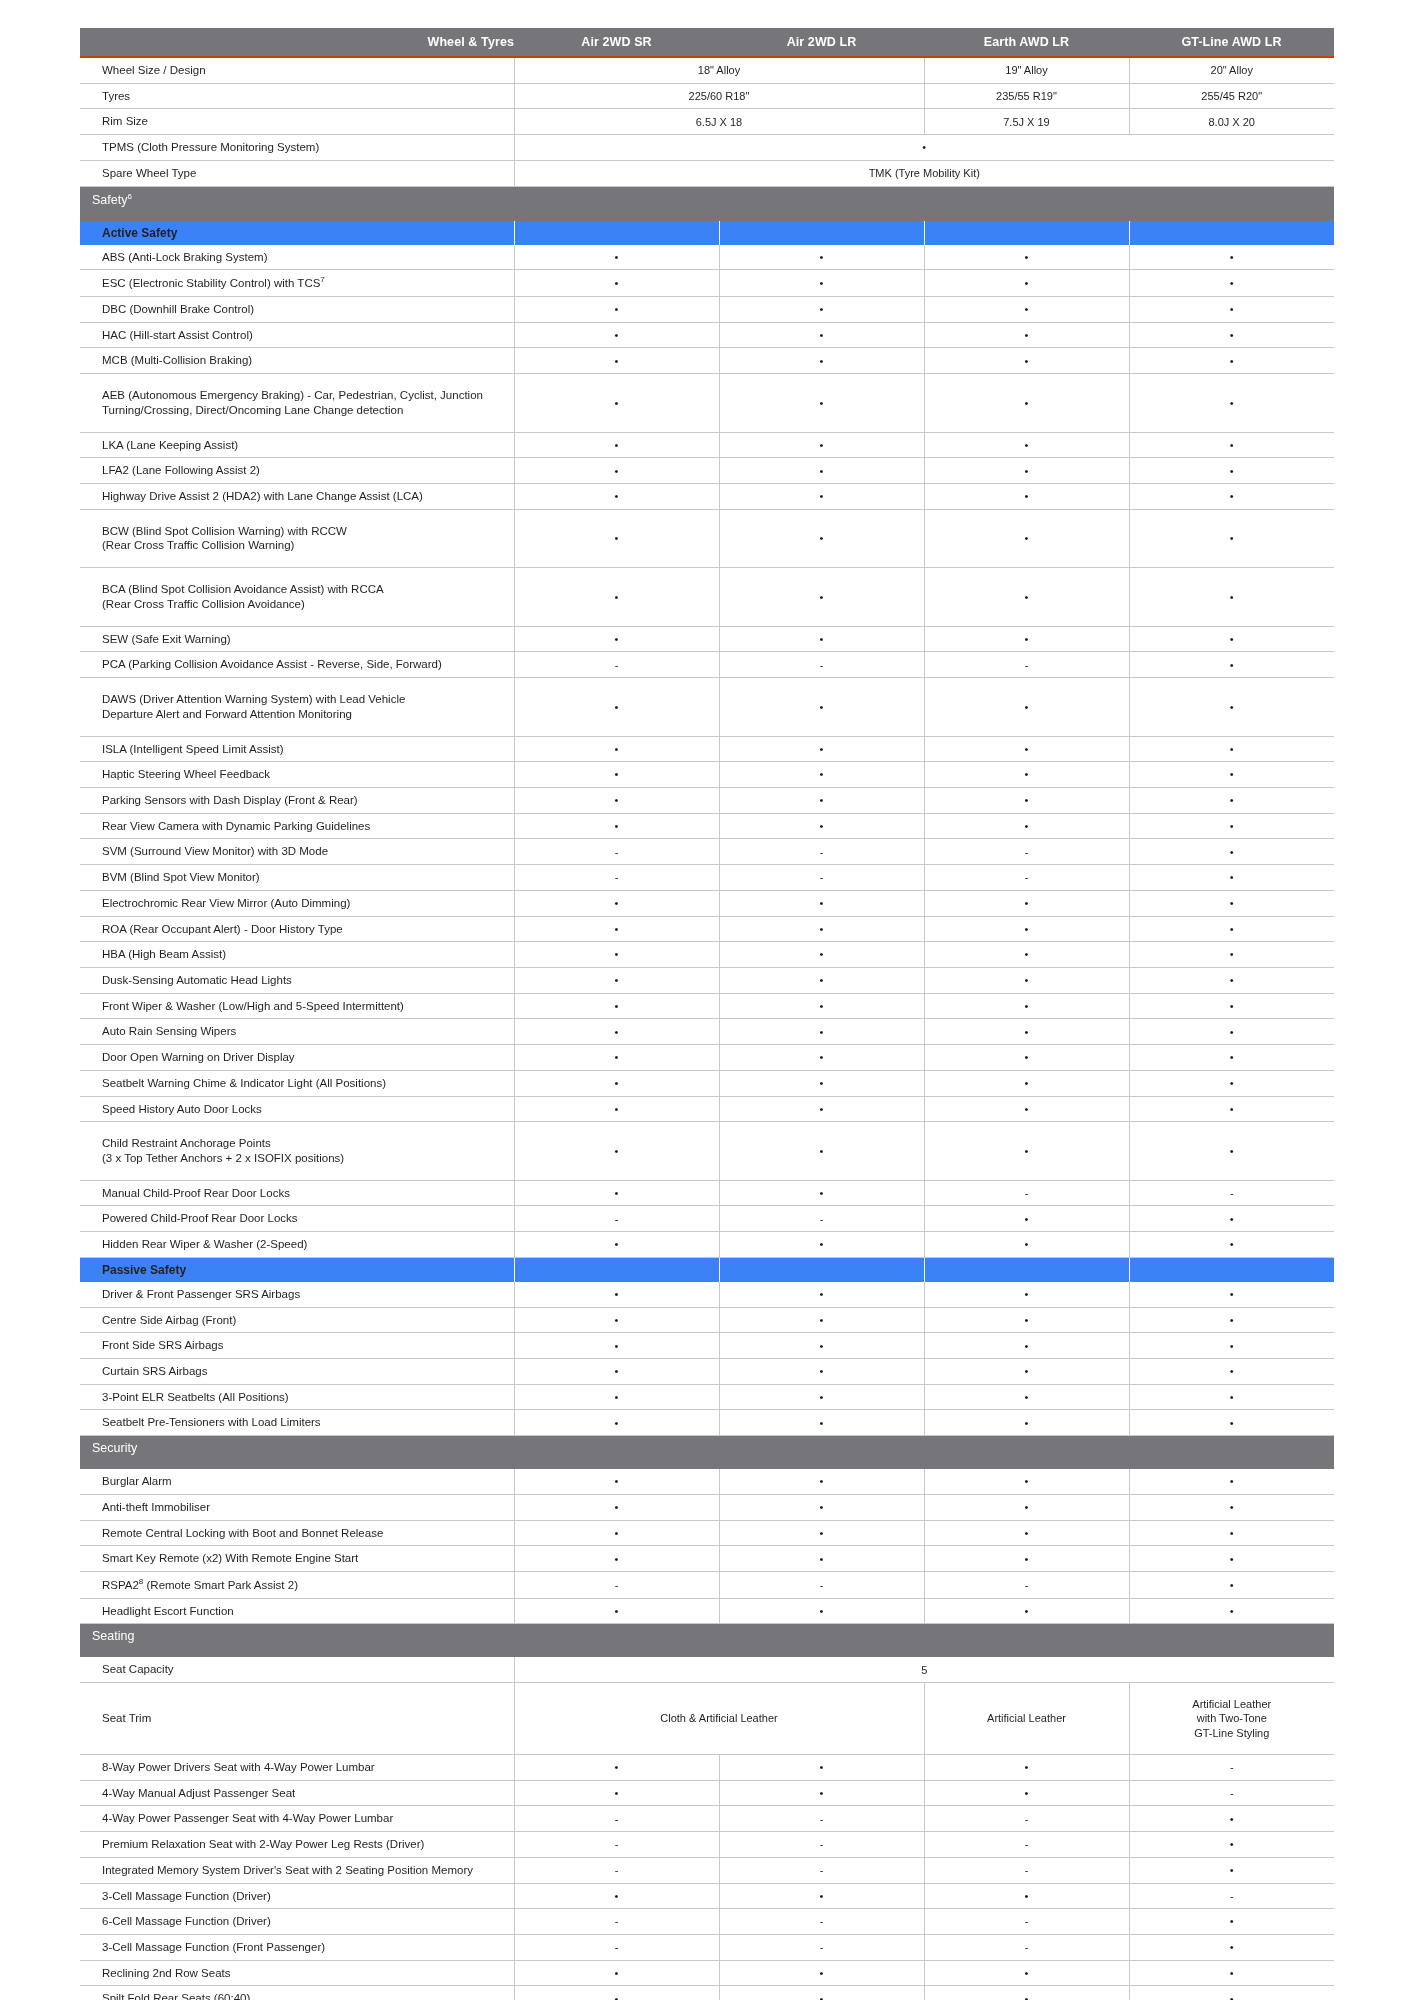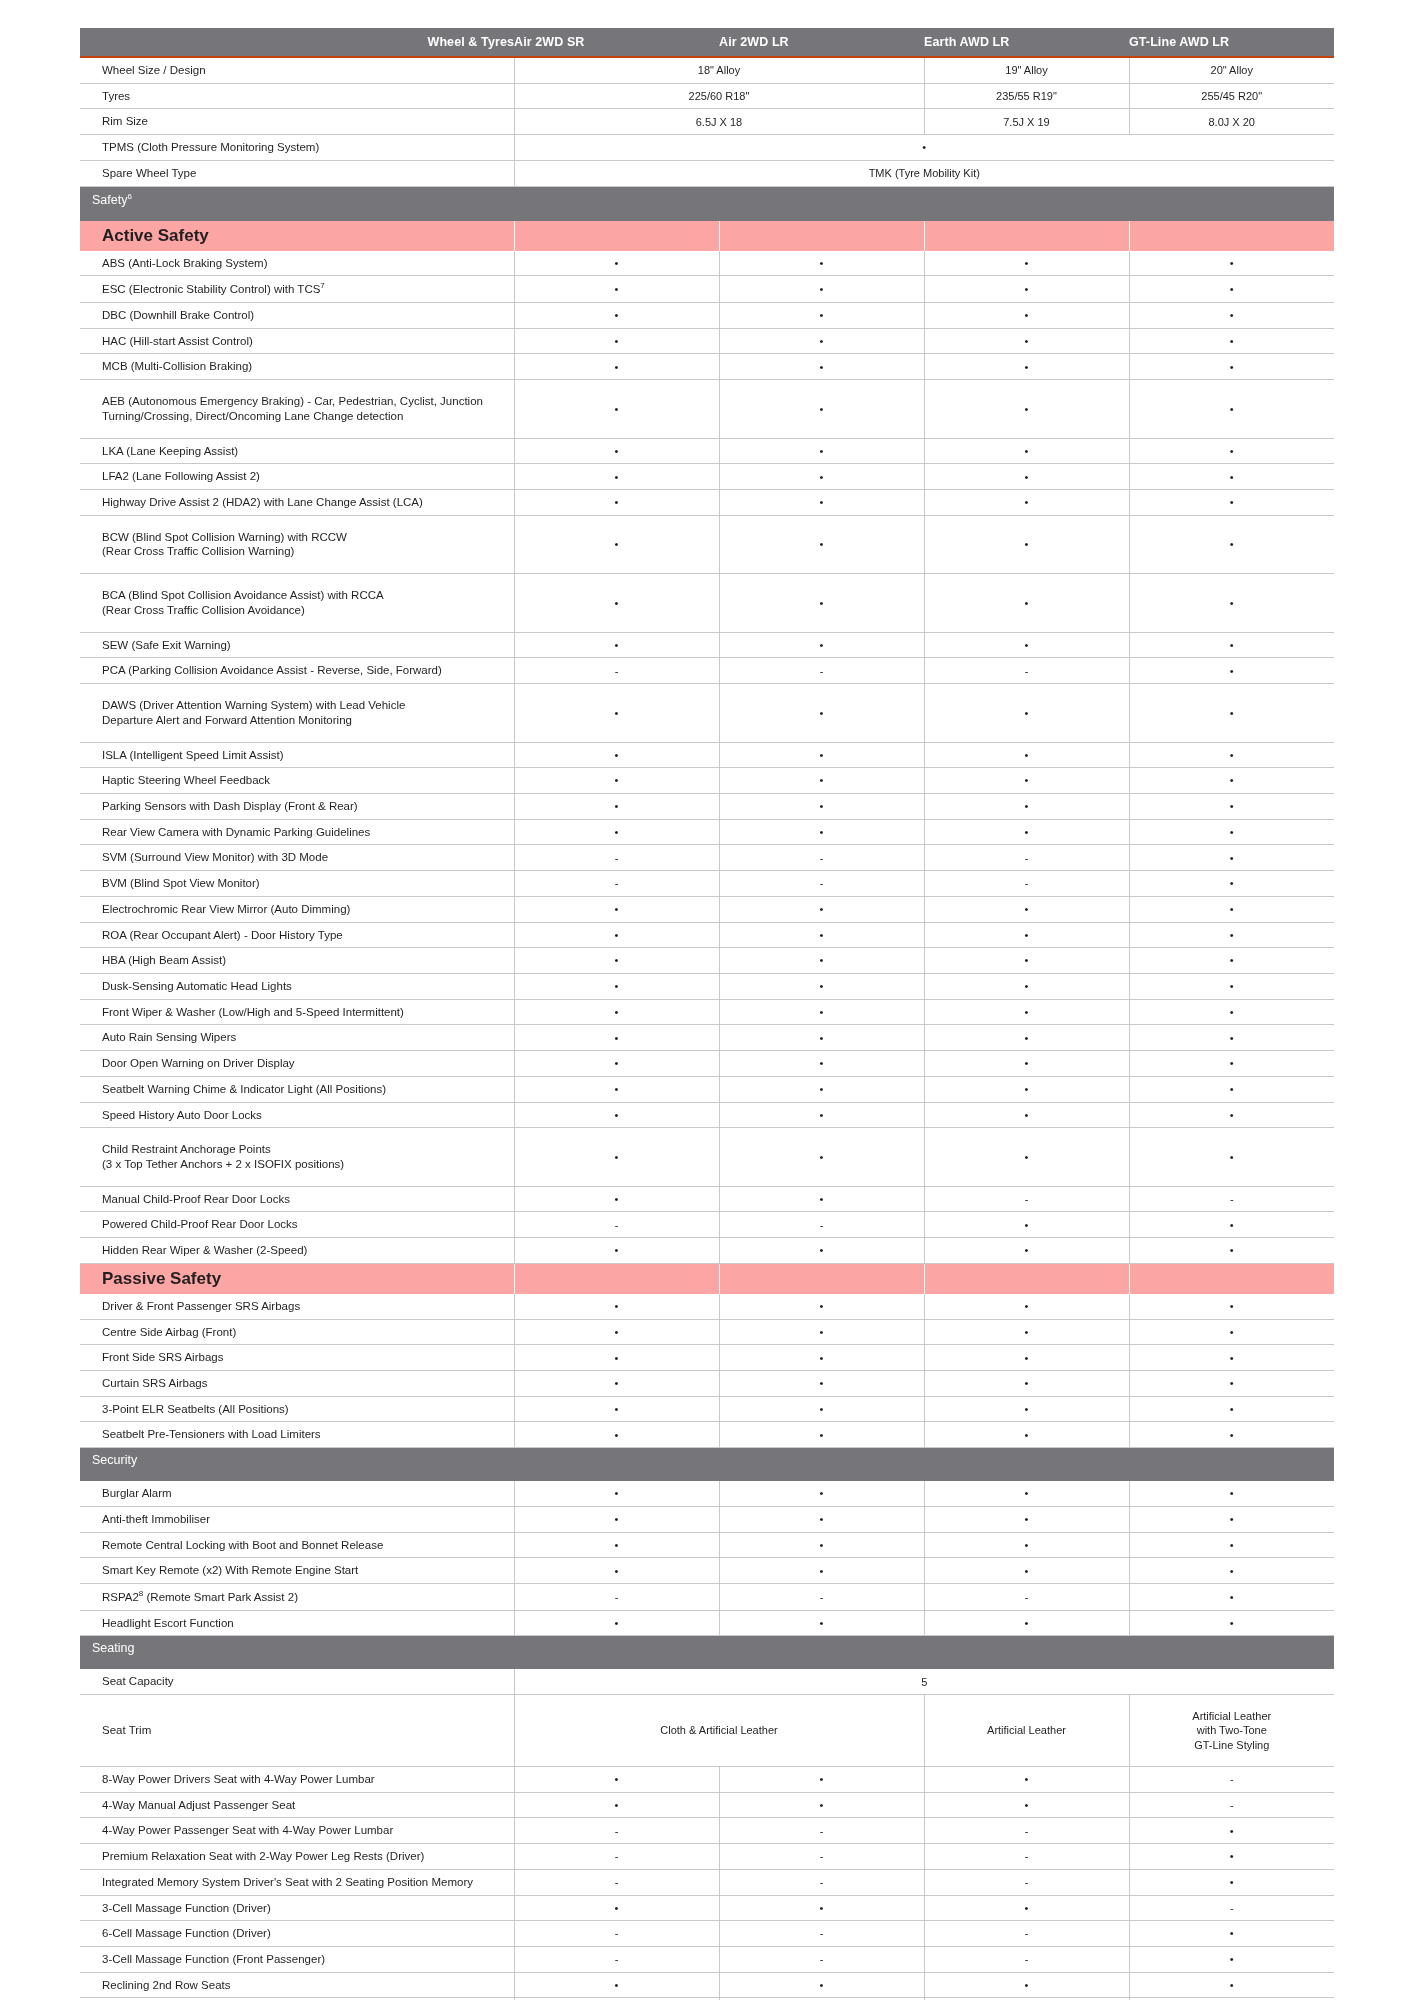--- a/index.html
+++ b/index.html
@@ -27,21 +27,21 @@
   table.spec col.c-feature { width: 434px; }
   table.spec col.c-var     { width: 205px; }
 
   
   tr.colhead > th {
     background: #76767a;
     color: #ffffff;
     font-size: 12.5px;
     font-weight: bold;
     padding: 7px 0 7px 0;
-    text-align: left;
+    text-align: center;
     vertical-align: middle;
     border: none;
     letter-spacing: .1px;
   }
   tr.colhead > th.feature-head {
     text-align: right;
     padding-left: 12px;
   }
 
   
@@ -50,23 +50,23 @@
     color: #ffffff;
     font-size: 12.5px;
     font-weight: normal;
     padding: 5px 0 14px 12px;
     border: none;
   }
   tr.section > td sup { font-size: 8px; vertical-align: super; }
 
   
   tr.subsection > td {
-    background: #fca5a5;
+    background: #3b82f6;
     color: #231f20;
-    font-size: 17px;
+    font-size: 12px;
     font-weight: bold;
     padding: 5px 0 5px 22px;
     border-right: 1px solid #ffffff;
   }
   tr.subsection > td.val { padding: 0; }
 
   
   tr.row > td {
     border-bottom: 1px solid #c8c8ca;
     border-right: 1px solid #c8c8ca;

